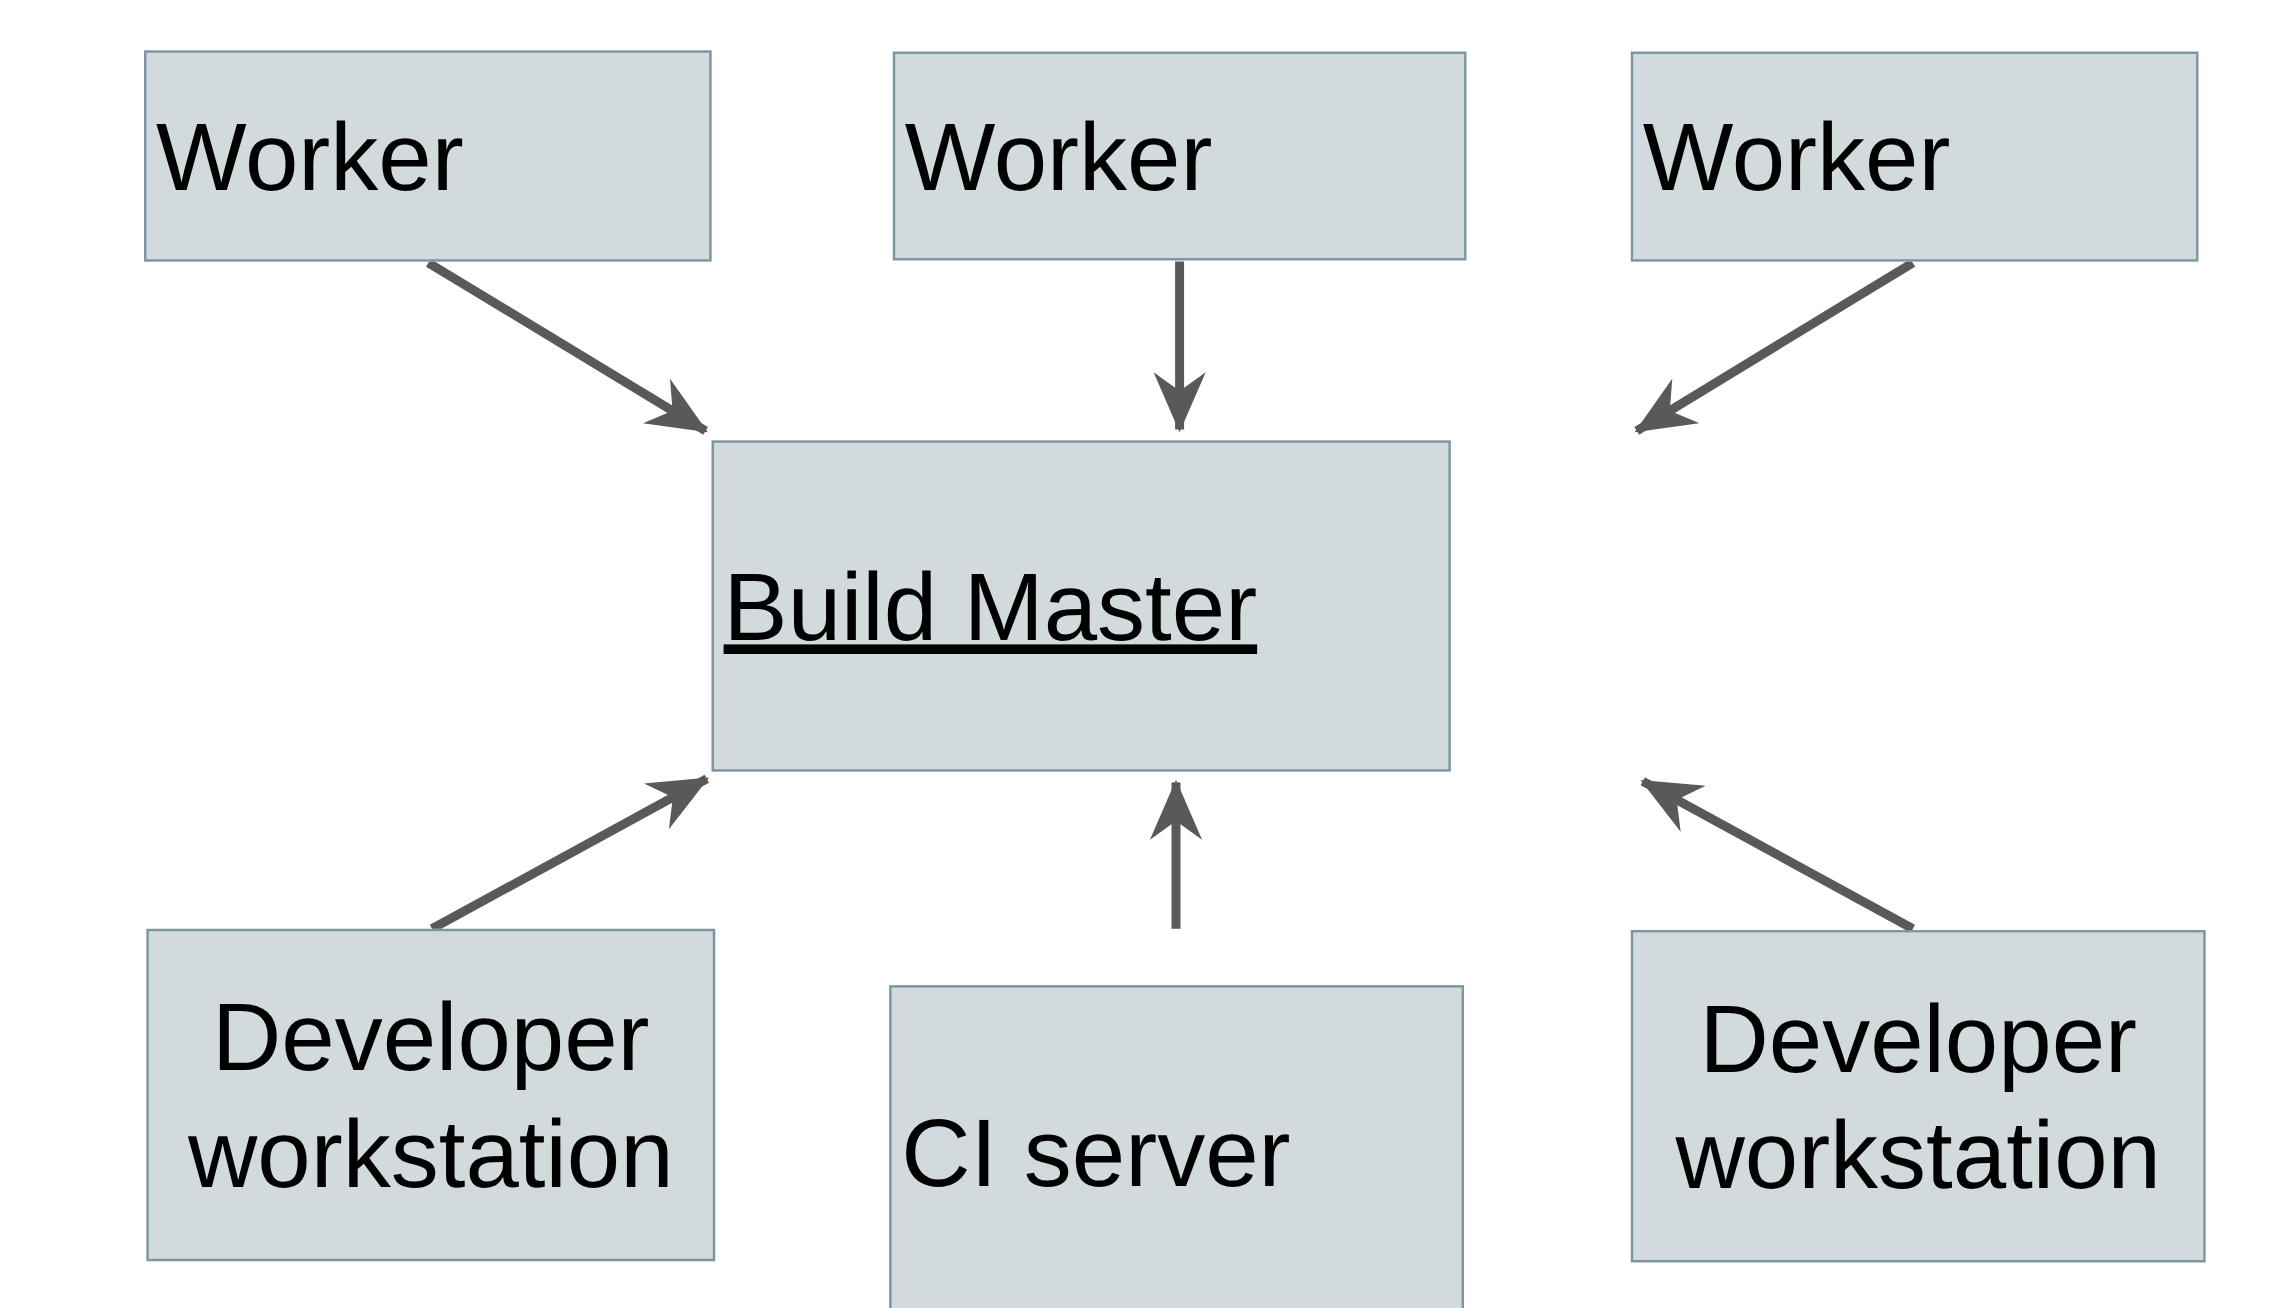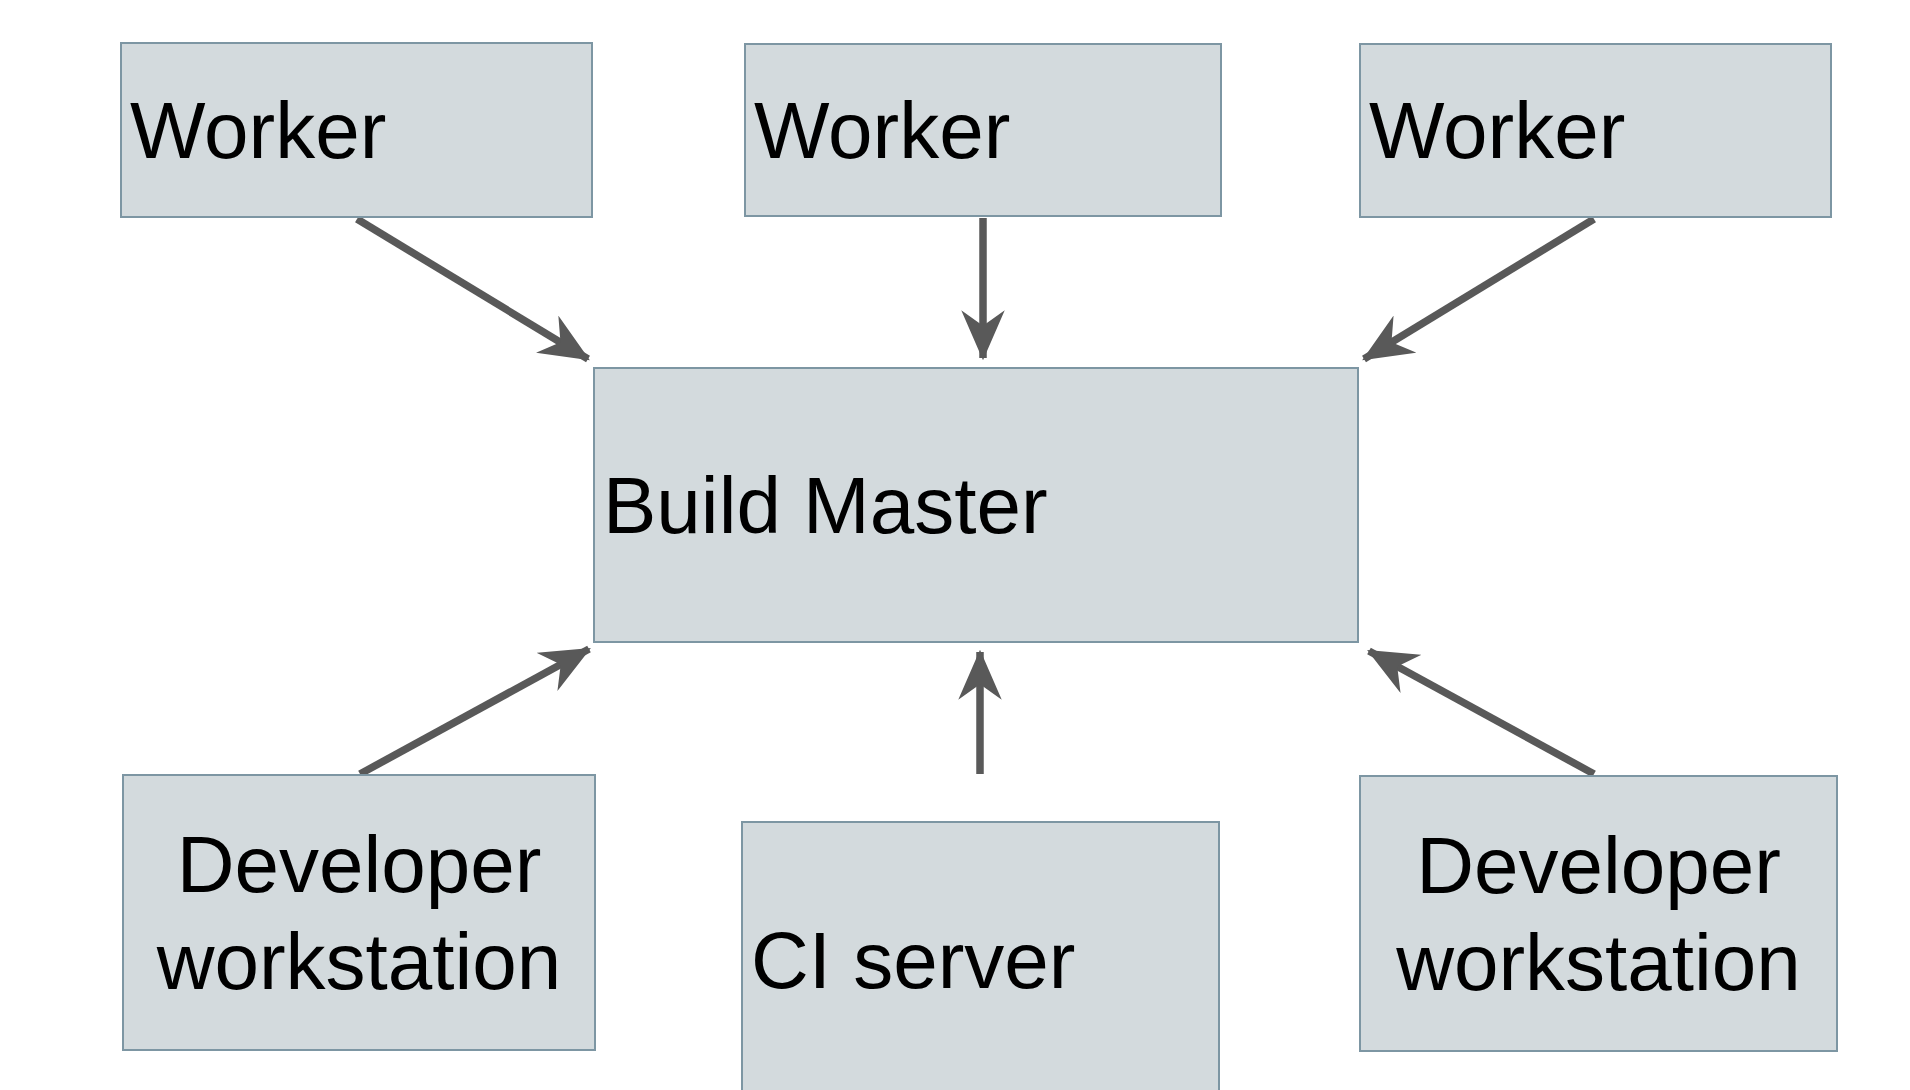--- a/index.html
+++ b/index.html
@@ -72,21 +72,21 @@
   </div>
 
   <div class="node" style="left:744px; top:43px; width:478px; height:174px;">
     <span class="label">Worker</span>
   </div>
 
   <div class="node" style="left:1359px; top:43px; width:473px; height:175px;">
     <span class="label">Worker</span>
   </div>
 
-  <div class="node" style="left:593px; top:367px; width:766px; height:276px;">
+  <div class="node" style="left:593px; top:367px; width:616px; height:276px;text-decoration:underline;">
     <span class="label">Build Master</span>
   </div>
 
   <div class="node" style="left:122px; top:774px; width:474px; height:277px;">
     <span class="label">Developer workstation</span>
   </div>
 
   <div class="node" style="left:741px; top:775px; width:479px; height:278px;margin-top:46px;">
     <span class="label">CI server</span>
   </div>

